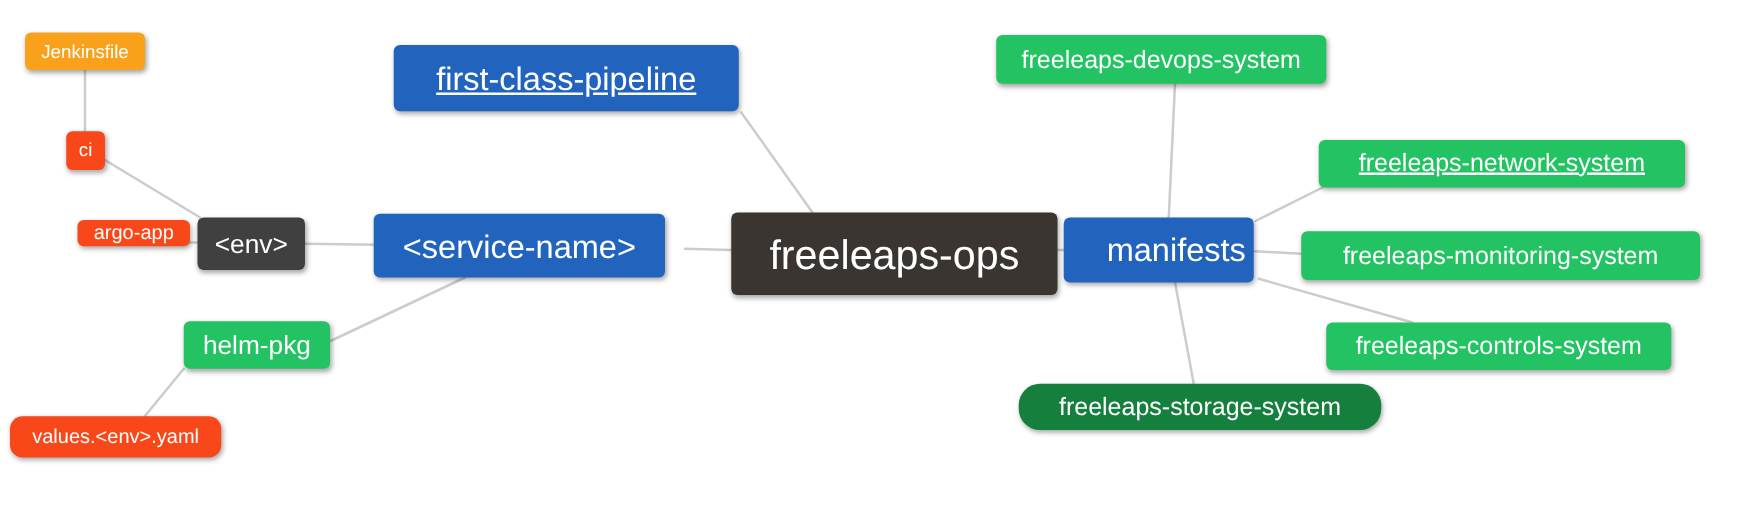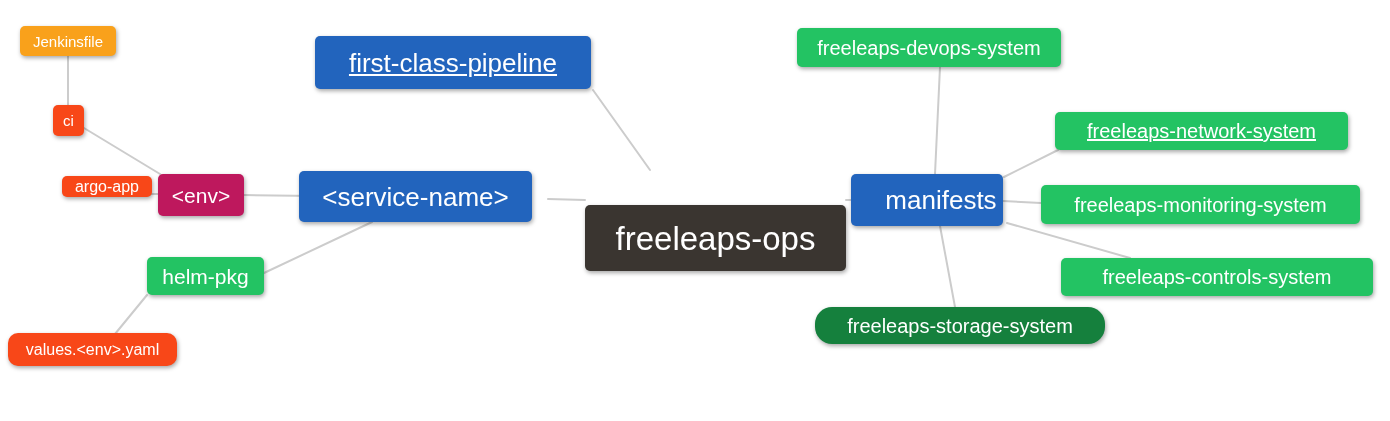--- a/index.html
+++ b/index.html
@@ -53,33 +53,33 @@
       <line x1="84" y1="128" x2="160" y2="174" stroke="#CCCCCC" stroke-width="2" stroke-linecap="round"></line>
       <line x1="68" y1="56" x2="68" y2="105" stroke="#CCCCCC" stroke-width="2" stroke-linecap="round"></line>
       <line x1="115" y1="334" x2="147" y2="295" stroke="#CCCCCC" stroke-width="2" stroke-linecap="round"></line>
       <line x1="935" y1="174" x2="940" y2="67" stroke="#CCCCCC" stroke-width="2" stroke-linecap="round"></line>
       <line x1="1004" y1="177" x2="1058" y2="150" stroke="#CCCCCC" stroke-width="2" stroke-linecap="round"></line>
       <line x1="1003" y1="201" x2="1041" y2="203" stroke="#CCCCCC" stroke-width="2" stroke-linecap="round"></line>
       <line x1="1007" y1="223" x2="1130" y2="258" stroke="#CCCCCC" stroke-width="2" stroke-linecap="round"></line>
       <line x1="940" y1="226" x2="955" y2="307" stroke="#CCCCCC" stroke-width="2" stroke-linecap="round"></line>
     </svg>
 
-<div class="mm-node" style="left: 585px; top: 170px; width: 261px; height: 66px; background: rgb(58, 53, 48); font-size: 33px; margin-top: 35px;">
+<div class="mm-node" style="left: 585px; top: 170px; width: 261px; height: 66px; background: rgb(58, 53, 48); font-size: 33px;">
       <span>freeleaps-ops</span>
     </div>
     <div class="mm-node" style="left: 315px; top: 36px; width: 276px; height: 53px; background: rgb(34, 100, 189); font-size: 26px; text-decoration: underline;">
       <span>first-class-pipeline</span>
     </div>
     <div class="mm-node" style="left: 299px; top: 171px; width: 233px; height: 51px; background: rgb(34, 100, 189); font-size: 26px;">
       <span>&lt;service-name&gt;</span>
     </div>
     <div class="mm-node" style="left: 851px; top: 174px; width: 152px; height: 52px; background: rgb(34, 100, 189); font-size: 26px; padding-left: 28px;">
       <span>manifests</span>
     </div>
-    <div class="mm-node" style="left: 158px; top: 174px; width: 86px; height: 42px; background: #be185d; font-size: 21px;">
+    <div class="mm-node" style="left: 158px; top: 174px; width: 86px; height: 42px; background: #404040; font-size: 21px;">
       <span>&lt;env&gt;</span>
     </div>
     <div class="mm-node" style="left: 147px; top: 257px; width: 117px; height: 38px; background: rgb(35, 195, 99); font-size: 21px; text-align: right;">
       <span>helm-pkg</span>
     </div>
     <div class="mm-node" style="left: 53px; top: 105px; width: 31px; height: 31px; background: rgb(248, 71, 24); font-size: 15px;">
       <span>ci</span>
     </div>
     <div class="mm-node" style="left: 31px; top: 176px; width: 90px; height: 21px; background: rgb(248, 71, 24); font-size: 16px; margin-left: 31px;">
       <span>argo-app</span>
@@ -92,19 +92,19 @@
     </div>
     <div class="mm-node" style="left: 797px; top: 28px; width: 264px; height: 39px; background: rgb(35, 195, 99); font-size: 20px;">
       <span>freeleaps-devops-system</span>
     </div>
     <div class="mm-node" style="left: 1055px; top: 112px; width: 293px; height: 38px; background: rgb(35, 195, 99); font-size: 20px; text-decoration: underline;">
       <span>freeleaps-network-system</span>
     </div>
     <div class="mm-node" style="left: 1041px; top: 185px; width: 319px; height: 39px; background: rgb(35, 195, 99); font-size: 20px;">
       <span>freeleaps-monitoring-system</span>
     </div>
-    <div class="mm-node" style="left: 1061px; top: 258px; width: 312px; height: 38px; background: rgb(35, 195, 99); font-size: 20px;">
+    <div class="mm-node" style="left: 1061px; top: 258px; width: 276px; height: 38px; background: rgb(35, 195, 99); font-size: 20px;">
       <span>freeleaps-controls-system</span>
     </div>
     <div class="mm-node" style="left: 815px; top: 307px; width: 290px; height: 37px; background: #15803d; font-size: 20px; border-radius: 17px;">
       <span>freeleaps-storage-system</span>
     </div>
   </div>
 
 </body></html>

